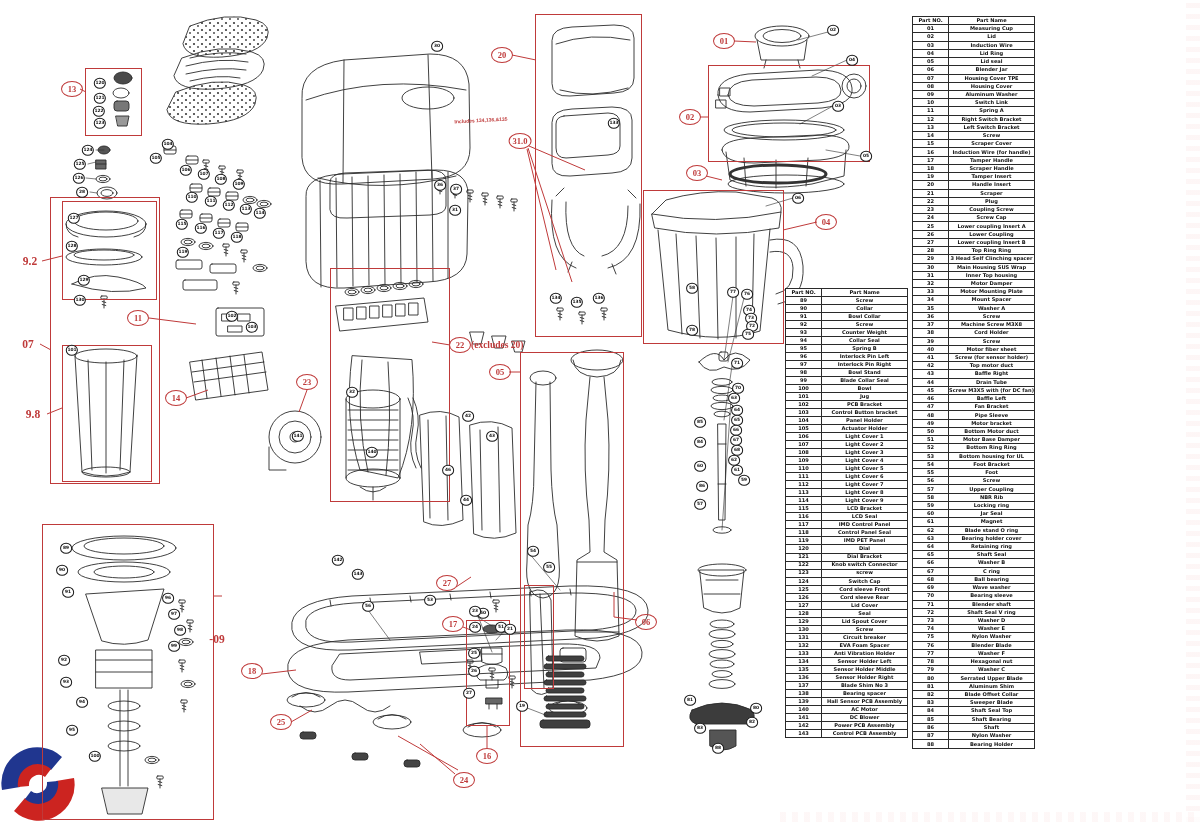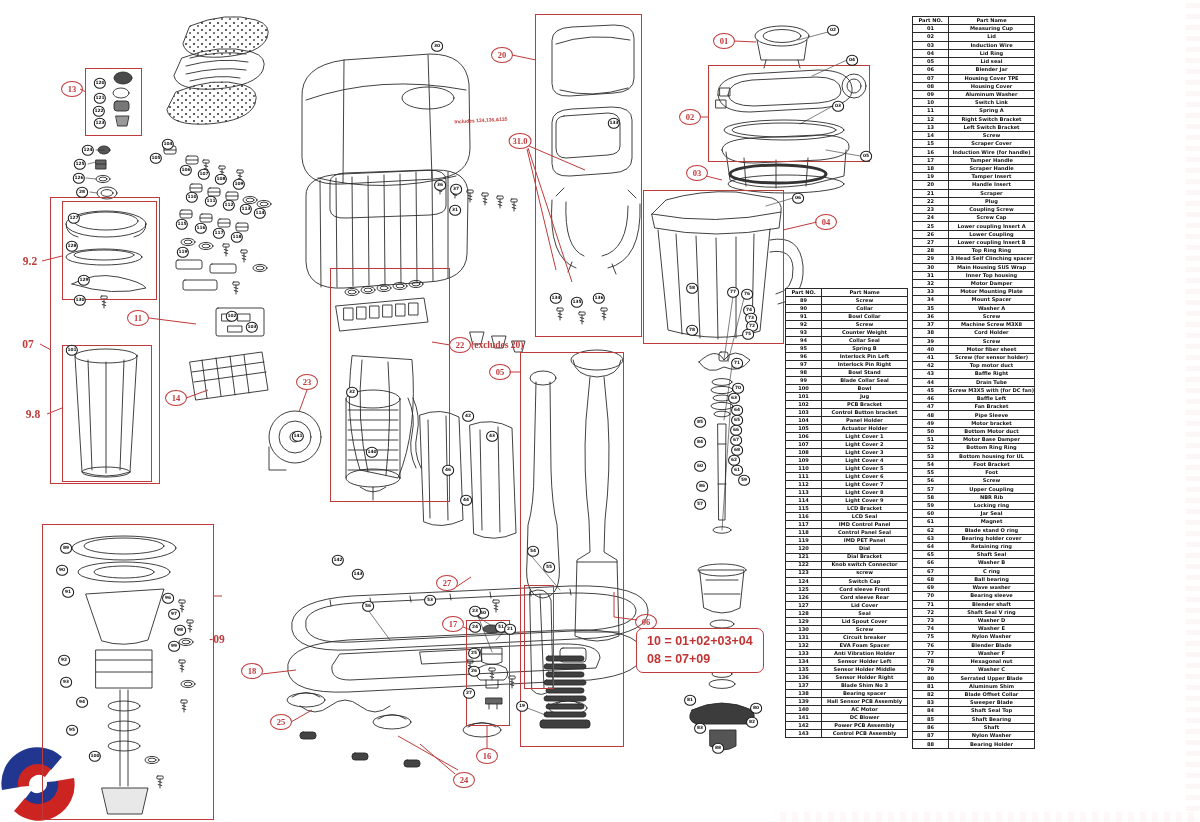--- a/index.html
+++ b/index.html
@@ -554,24 +554,20 @@
       <div class="co" style="left: 475px; top: 611px;">23</div>
       <div class="co" style="left: 475px; top: 627px;">24</div>
       <div class="co" style="left: 474px; top: 653px;">25</div>
       <div class="co" style="left: 474px; top: 671px;">26</div>
       <div class="co" style="left: 469px; top: 693px;">27</div>
       <div class="co" style="left: 510px; top: 629px;">21</div>
       <div class="co" style="left: 522px; top: 706px;">19</div>
     </div>
 
   <div class="inc-note">Includes 134,136,&amp;135</div>
-  <div class="formula">
-    <div>10 = 01+02+03+04</div>
-    <div>08 = 07+09</div>
-  </div>
 
   <table class="ptable" id="tbl-mid">
     <colgroup>
         <col class="c1">
         <col class="c2">
       </colgroup>
   <thead>
         <tr>
           <th>Part NO.</th>
           <th>Part Name</th>

